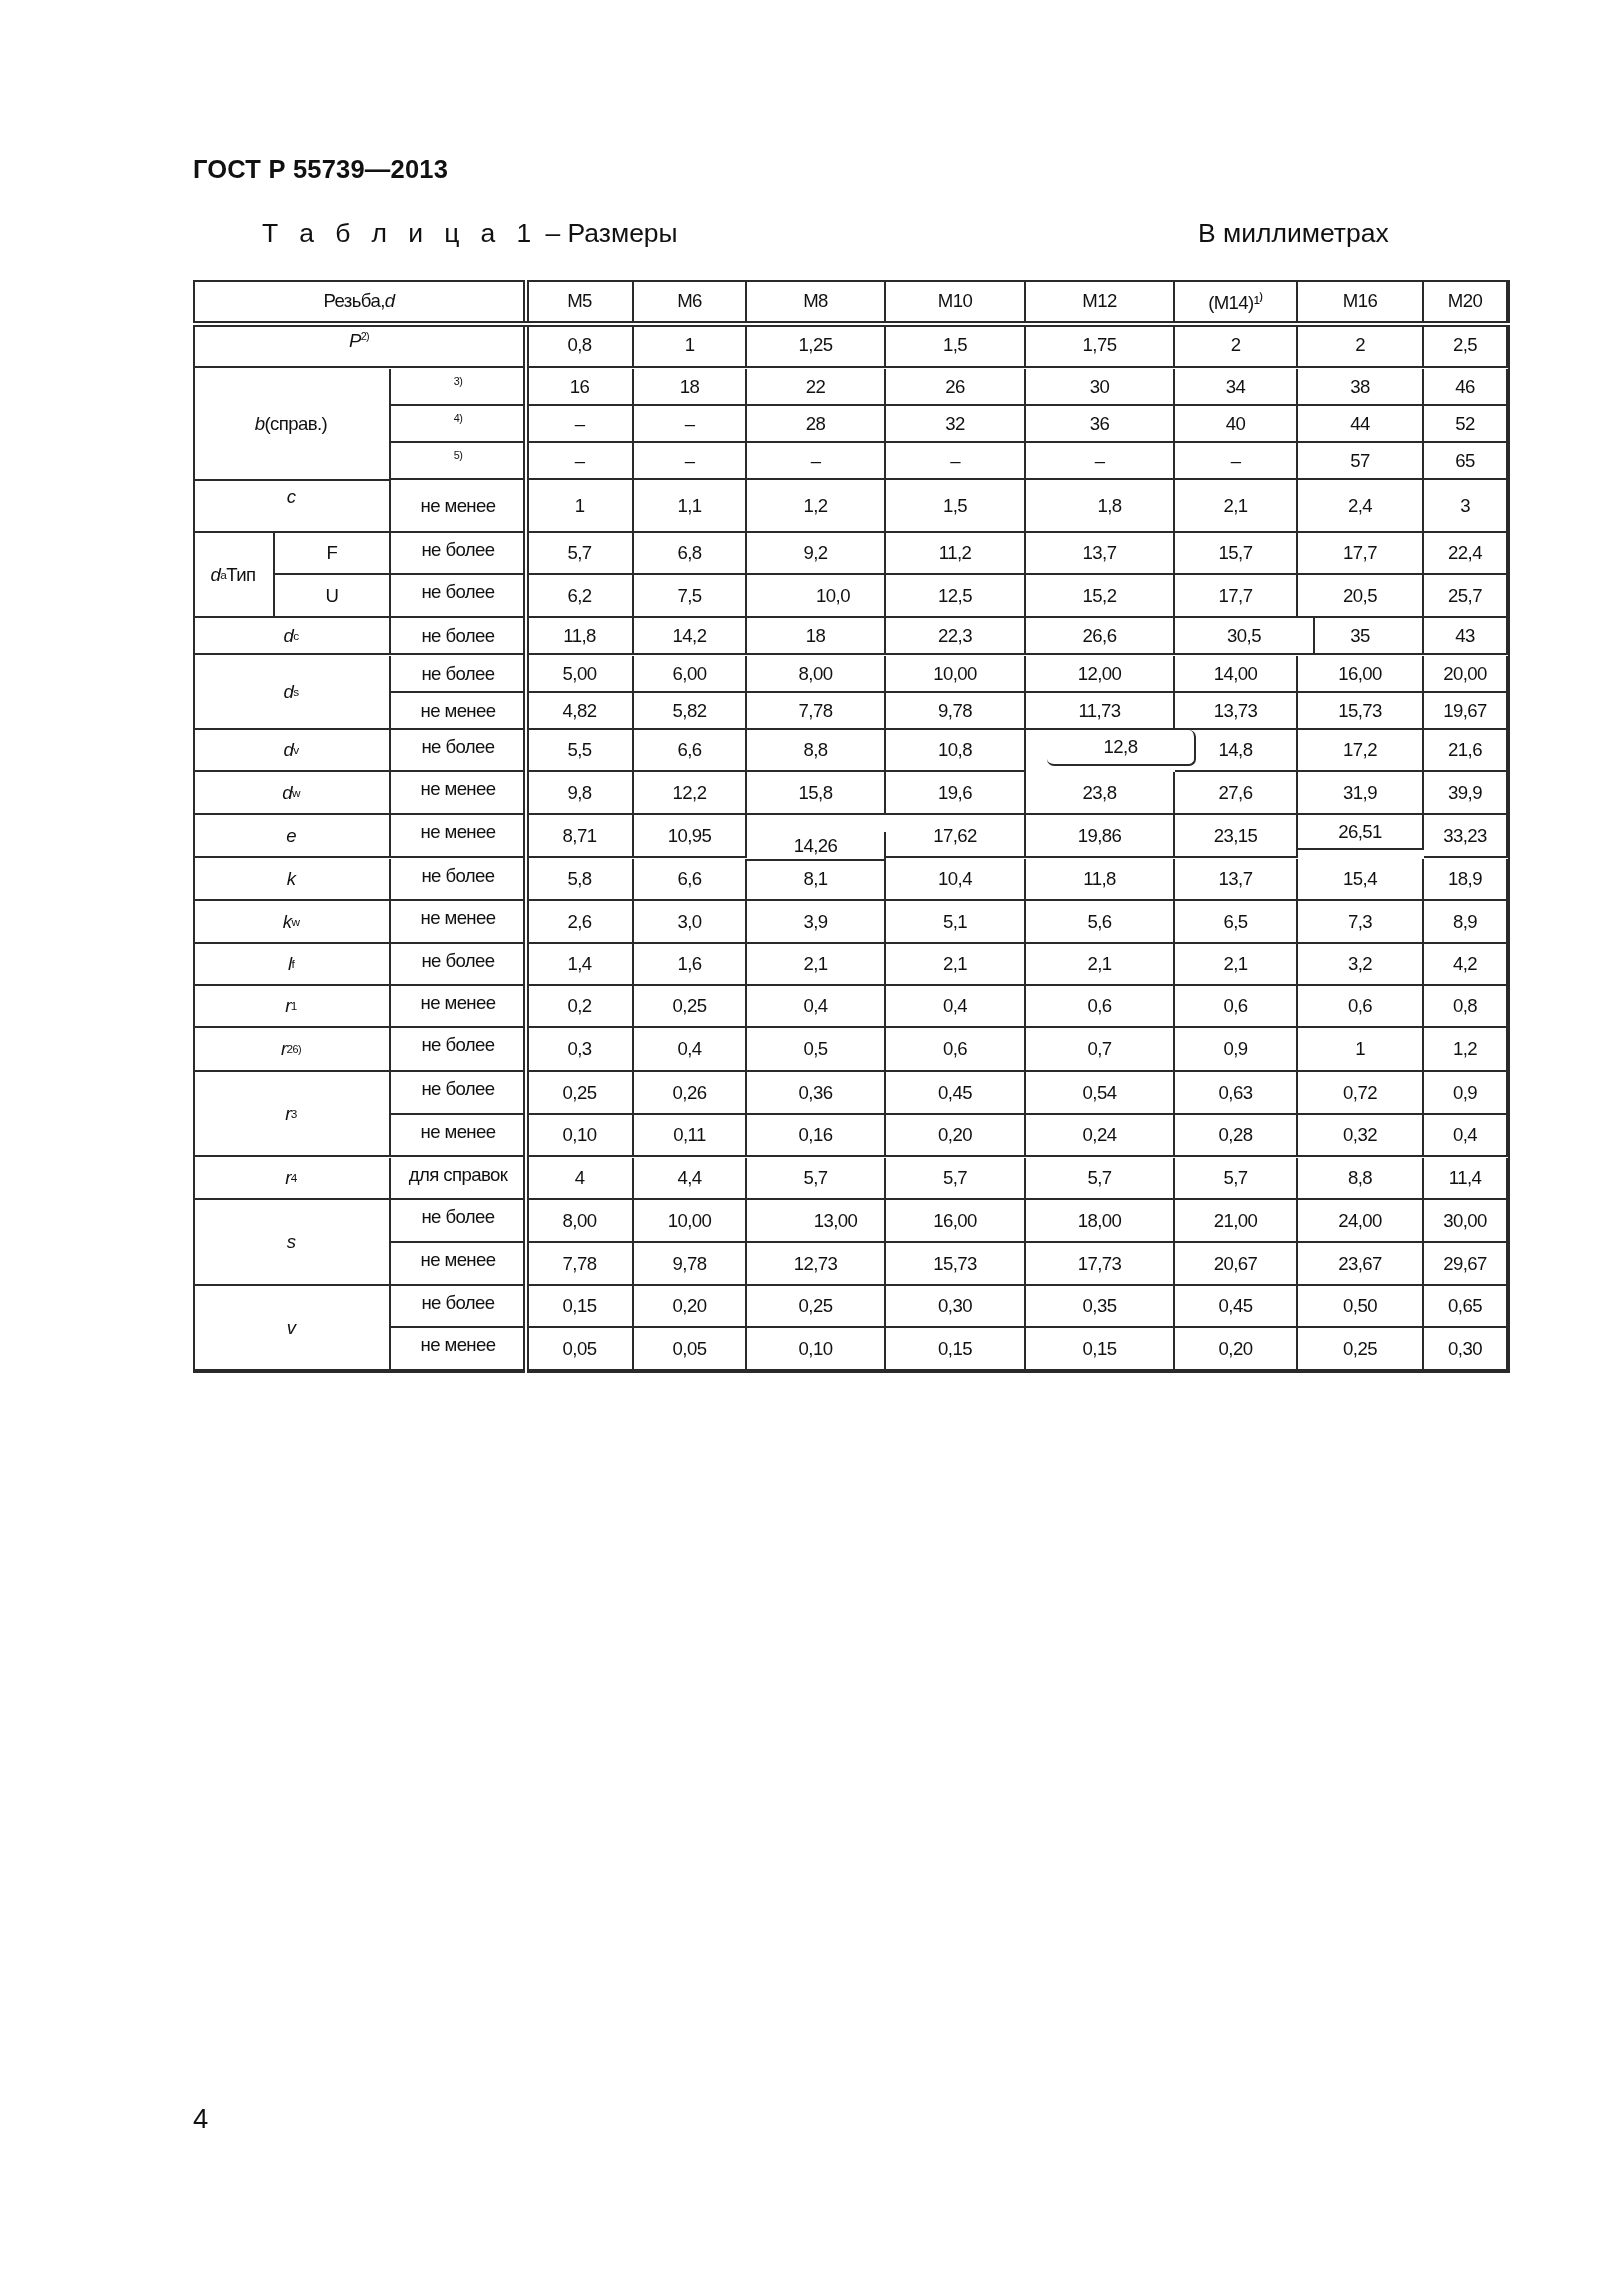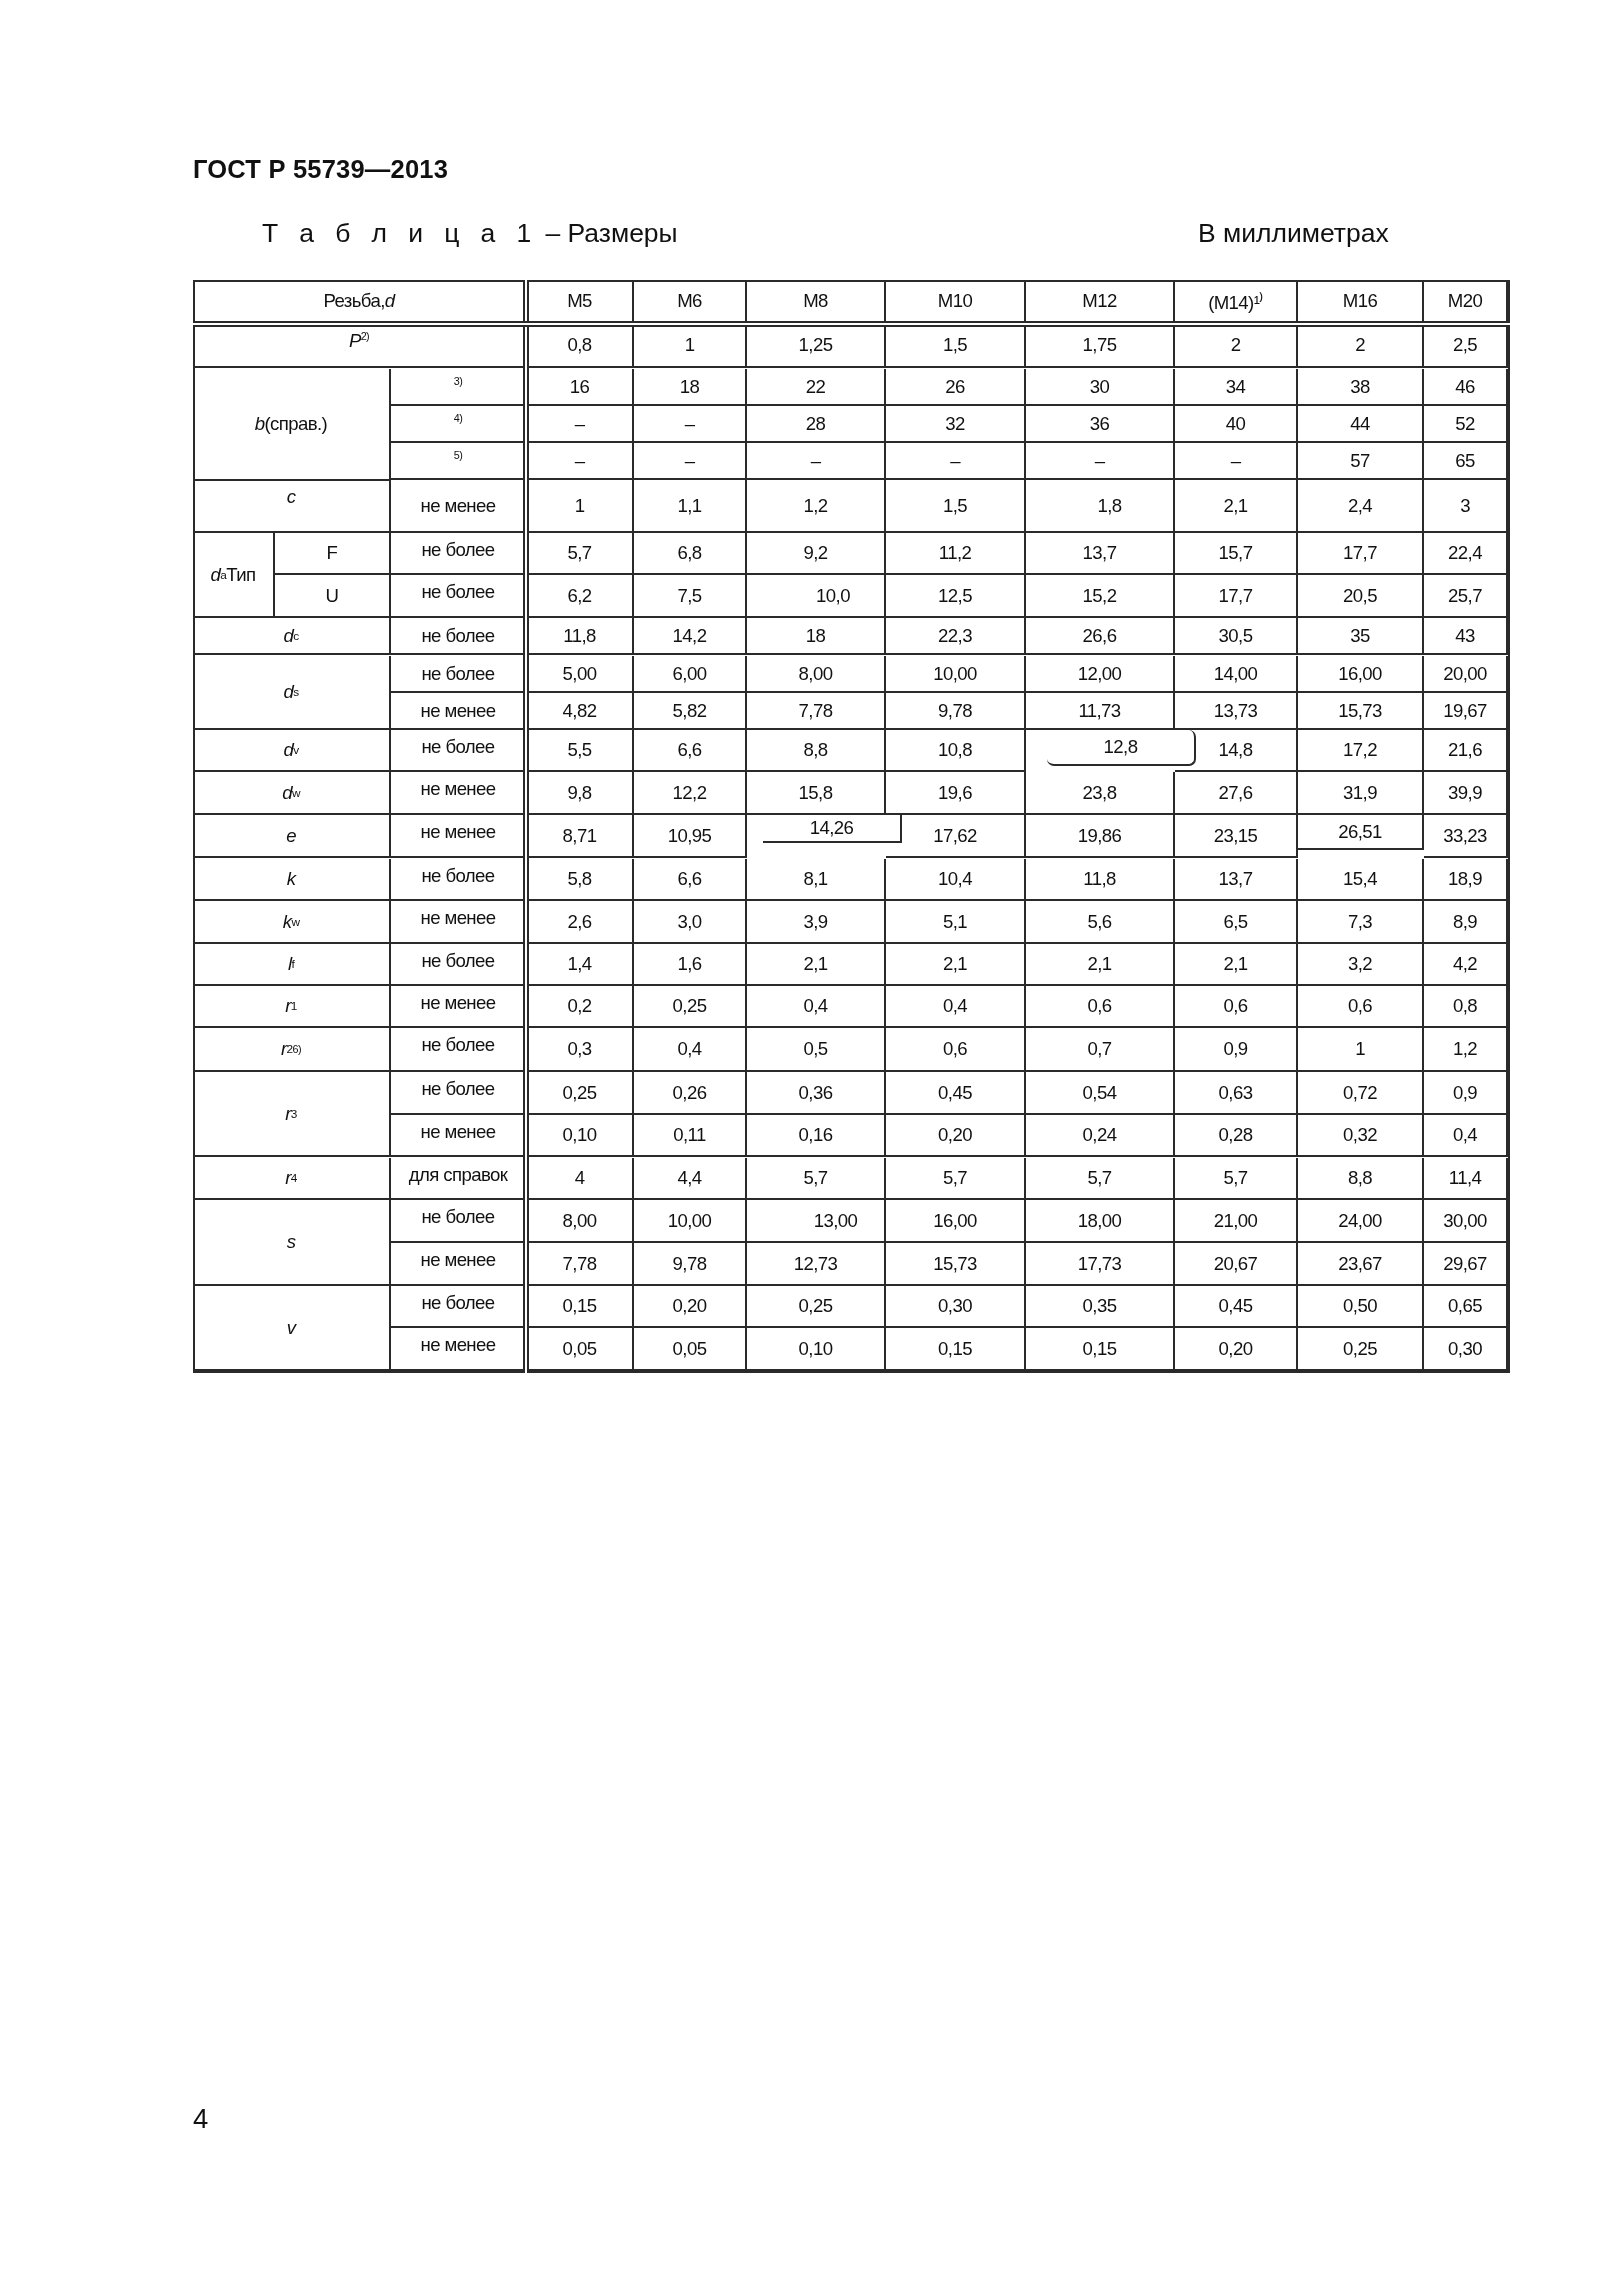--- a/index.html
+++ b/index.html
@@ -171,21 +171,21 @@
     <div class="cell" style="left: 1026px; top: 575px; width: 149px; height: 43px;">15,2</div>
     <div class="cell" style="left: 1175px; top: 575px; width: 123px; height: 43px;">17,7</div>
     <div class="cell" style="left: 1298px; top: 575px; width: 126px; height: 43px;">20,5</div>
     <div class="cell" style="left: 1424px; top: 575px; width: 84px; height: 43px;">25,7</div>
     <div class="cell" style="left: 391px; top: 618px; width: 136px; height: 37px;">не более</div>
     <div class="cell" style="left: 527px; top: 618px; width: 107px; height: 37px;">11,8</div>
     <div class="cell" style="left: 634px; top: 618px; width: 113px; height: 37px;">14,2</div>
     <div class="cell" style="left: 747px; top: 618px; width: 139px; height: 37px;">18</div>
     <div class="cell" style="left: 886px; top: 618px; width: 140px; height: 37px;">22,3</div>
     <div class="cell" style="left: 1026px; top: 618px; width: 149px; height: 37px;">26,6</div>
-    <div class="cell" style="left: 1175px; top: 618px; width: 123px; height: 37px;">30,5</div>
+    <div class="cell" style="left: 1175px; top: 618px; width: 140px; height: 37px;">30,5</div>
     <div class="cell" style="left: 1298px; top: 618px; width: 126px; height: 37px;">35</div>
     <div class="cell" style="left: 1424px; top: 618px; width: 84px; height: 37px;">43</div>
     <div class="cell" style="left: 391px; top: 656px; width: 136px; height: 37px;">не более</div>
     <div class="cell" style="left: 527px; top: 656px; width: 107px; height: 37px;">5,00</div>
     <div class="cell" style="left: 634px; top: 656px; width: 113px; height: 37px;">6,00</div>
     <div class="cell" style="left: 747px; top: 656px; width: 139px; height: 37px;">8,00</div>
     <div class="cell" style="left: 886px; top: 656px; width: 140px; height: 37px;">10,00</div>
     <div class="cell" style="left: 1026px; top: 656px; width: 149px; height: 37px;">12,00</div>
     <div class="cell" style="left: 1175px; top: 656px; width: 123px; height: 37px;">14,00</div>
     <div class="cell" style="left: 1298px; top: 656px; width: 126px; height: 37px;">16,00</div>
@@ -213,21 +213,21 @@
     <div class="cell" style="left: 634px; top: 772px; width: 113px; height: 43px;">12,2</div>
     <div class="cell" style="left: 747px; top: 772px; width: 139px; height: 43px;">15,8</div>
     <div class="cell" style="left: 886px; top: 772px; width: 140px; height: 43px;">19,6</div>
     <div class="cell" style="left: 1026px; top: 772px; width: 149px; height: 43px;">23,8</div>
     <div class="cell" style="left: 1175px; top: 772px; width: 123px; height: 43px;">27,6</div>
     <div class="cell" style="left: 1298px; top: 772px; width: 126px; height: 43px;">31,9</div>
     <div class="cell" style="left: 1424px; top: 772px; width: 84px; height: 43px;">39,9</div>
     <div class="cell top-align" style="left: 391px; top: 815px; width: 136px; height: 43px;">не менее</div>
     <div class="cell" style="left: 527px; top: 815px; width: 107px; height: 43px;">8,71</div>
     <div class="cell" style="left: 634px; top: 815px; width: 113px; height: 43px;">10,95</div>
-    <div class="cell" style="left: 747px; top: 814px; width: 139px; height: 29px; margin-left: 16px;">14,26</div>
+    <div class="cell" style="left: 747px; top: 832px; width: 139px; height: 29px;">14,26</div>
     <div class="cell" style="left: 886px; top: 815px; width: 140px; height: 43px;">17,62</div>
     <div class="cell" style="left: 1026px; top: 815px; width: 149px; height: 43px;">19,86</div>
     <div class="cell" style="left: 1175px; top: 815px; width: 123px; height: 43px;">23,15</div>
     <div class="cell" style="left: 1298px; top: 815px; width: 126px; height: 35px;">26,51</div>
     <div class="cell" style="left: 1424px; top: 815px; width: 84px; height: 43px;">33,23</div>
     <div class="cell top-align" style="left: 391px; top: 859px; width: 136px; height: 42px;">не более</div>
     <div class="cell" style="left: 527px; top: 859px; width: 107px; height: 42px;">5,8</div>
     <div class="cell" style="left: 634px; top: 859px; width: 113px; height: 42px;">6,6</div>
     <div class="cell" style="left: 747px; top: 859px; width: 139px; height: 42px;">8,1</div>
     <div class="cell" style="left: 886px; top: 859px; width: 140px; height: 42px;">10,4</div>

